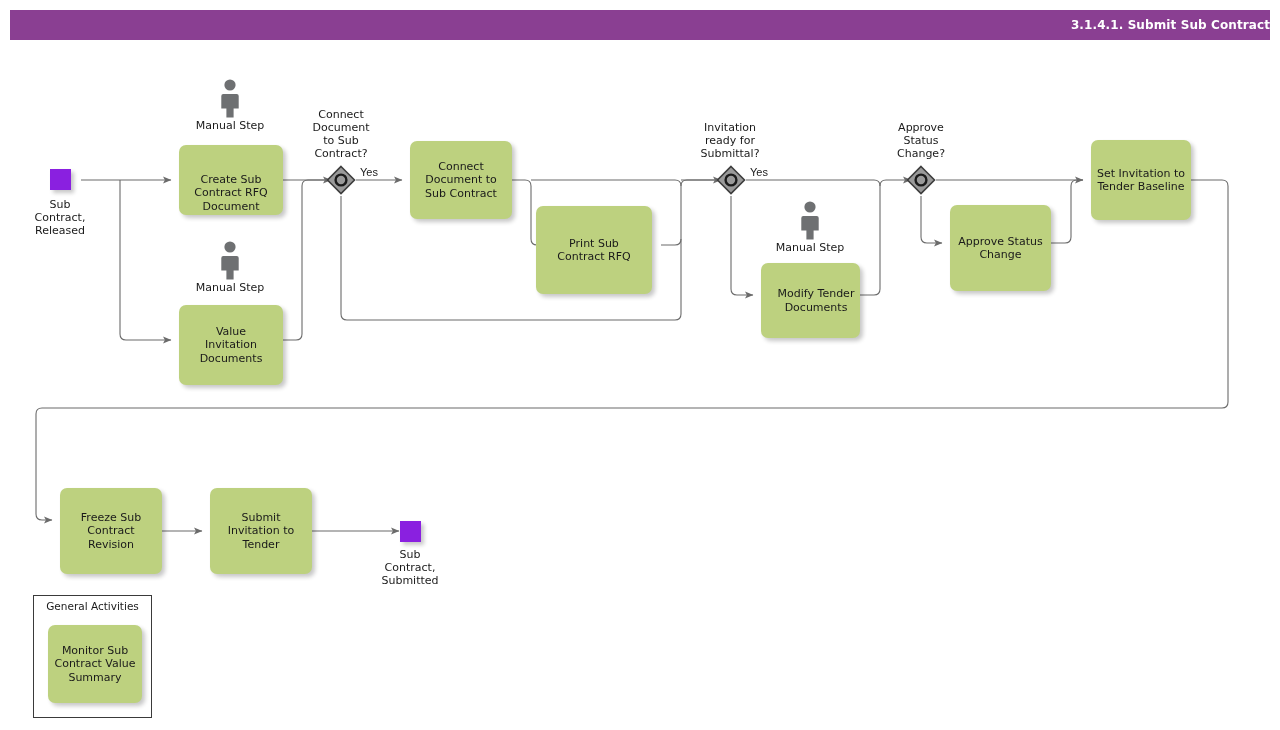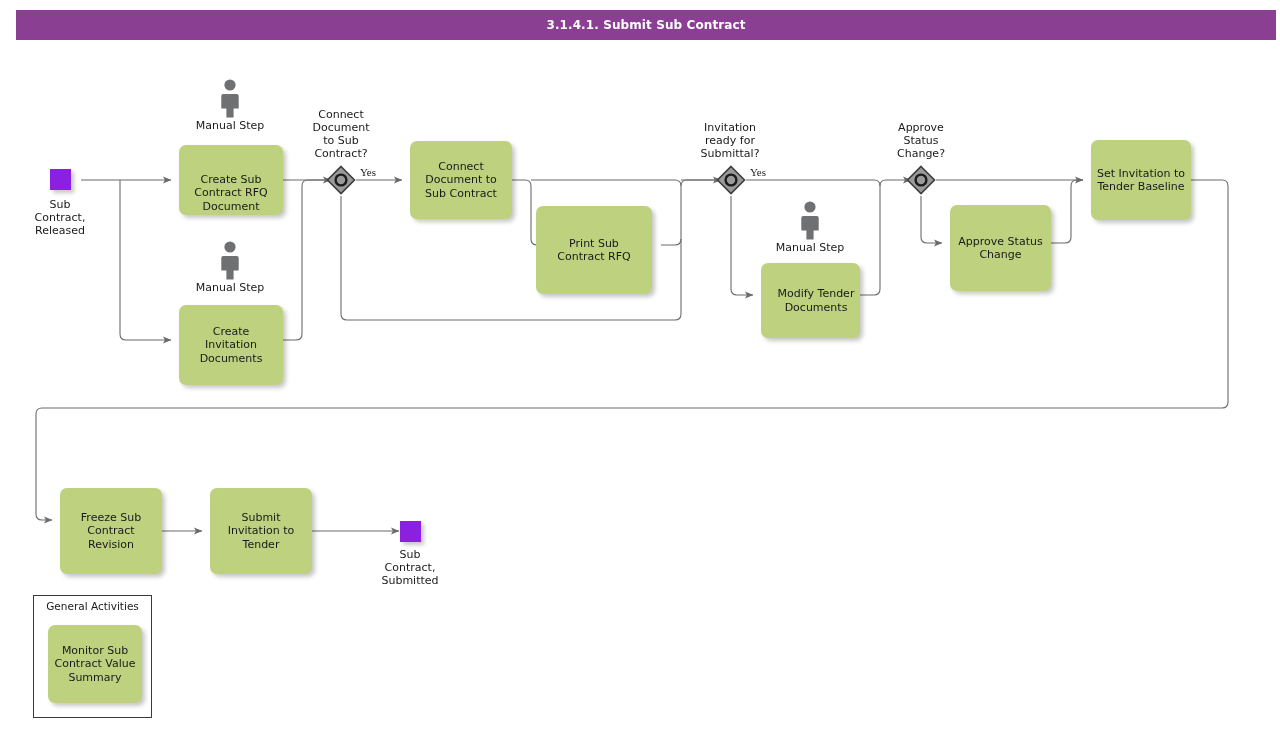--- a/index.html
+++ b/index.html
@@ -11,28 +11,28 @@
     width: 1280px;
     height: 730px;
     position: relative;
     overflow: hidden;
     font-family: "DejaVu Sans", sans-serif;
   }
 
   
   #title-bar {
     position: absolute;
-    left: 16px;
+    left: 10px;
     top: 10px;
     width: 1260px;
     height: 30px;
     background: #8a3f92;
     display: flex;
     align-items: center;
-    justify-content: center;
+    justify-content: flex-end;
   }
   #title-bar .title-text {
     color: #ffffff;
     font-size: 12px;
     font-weight: bold;
     font-family: "DejaVu Sans", sans-serif;
     letter-spacing: 0.1px;
   }
 
   
@@ -103,21 +103,21 @@
     font-size: 11px;
     color: #1a1a1a;
     line-height: 13px;
     font-family: "DejaVu Sans", sans-serif;
     white-space: pre-line;
   }
   .flow-label {
     position: absolute;
     font-size: 11px;
     color: #1a1a1a;
-    font-family: Liberation Serif, serif;
+    font-family: Liberation Sans, sans-serif;
     line-height: 13px;
   }
 
   
   .manual-step {
     position: absolute;
     text-align: center;
   }
   .manual-step .ms-icon {
     display: block;
@@ -240,21 +240,21 @@
     <span class="ms-label">Manual Step</span>
   </div>
 
   <div class="task" style="left:179px; top:145px; width:104px; height:70px;align-items:flex-end;">
     <span class="task-label">Create Sub
 Contract RFQ
 Document</span>
   </div>
 
   <div class="task" style="left:179px; top:305px; width:104px; height:80px;">
-    <span class="task-label">Create
+    <span class="task-label">Value
 Invitation
 Documents</span>
   </div>
 
   <div class="task" style="left:410px; top:141px; width:102px; height:78px;">
     <span class="task-label">Connect
 Document to
 Sub Contract</span>
   </div>
 

